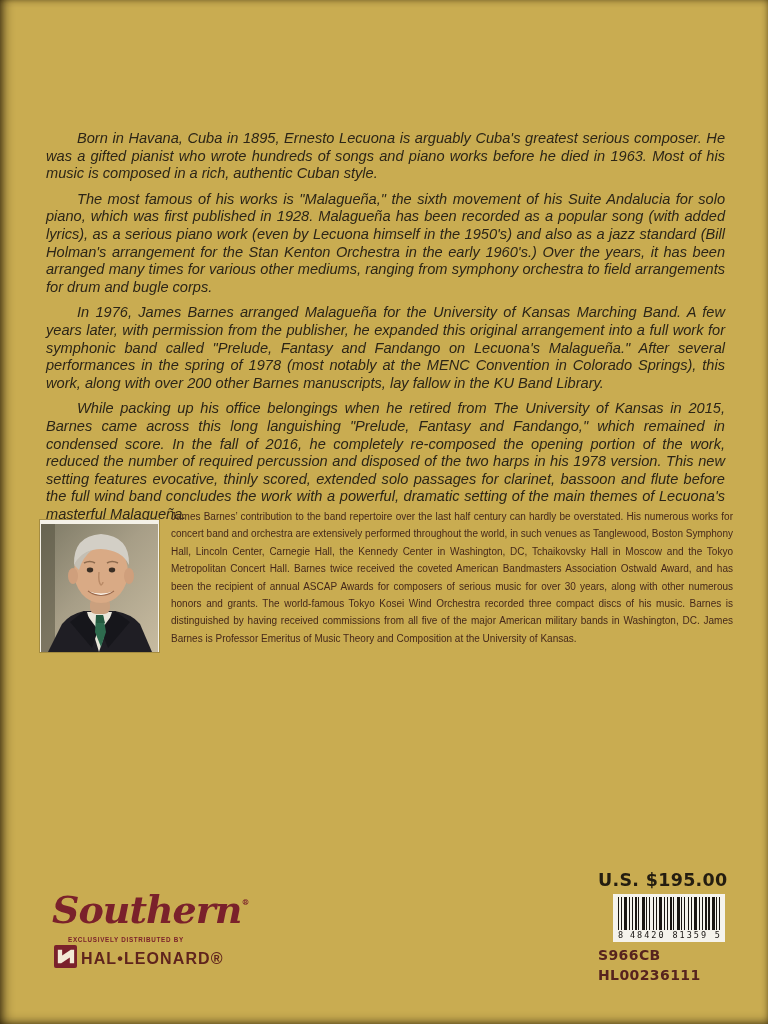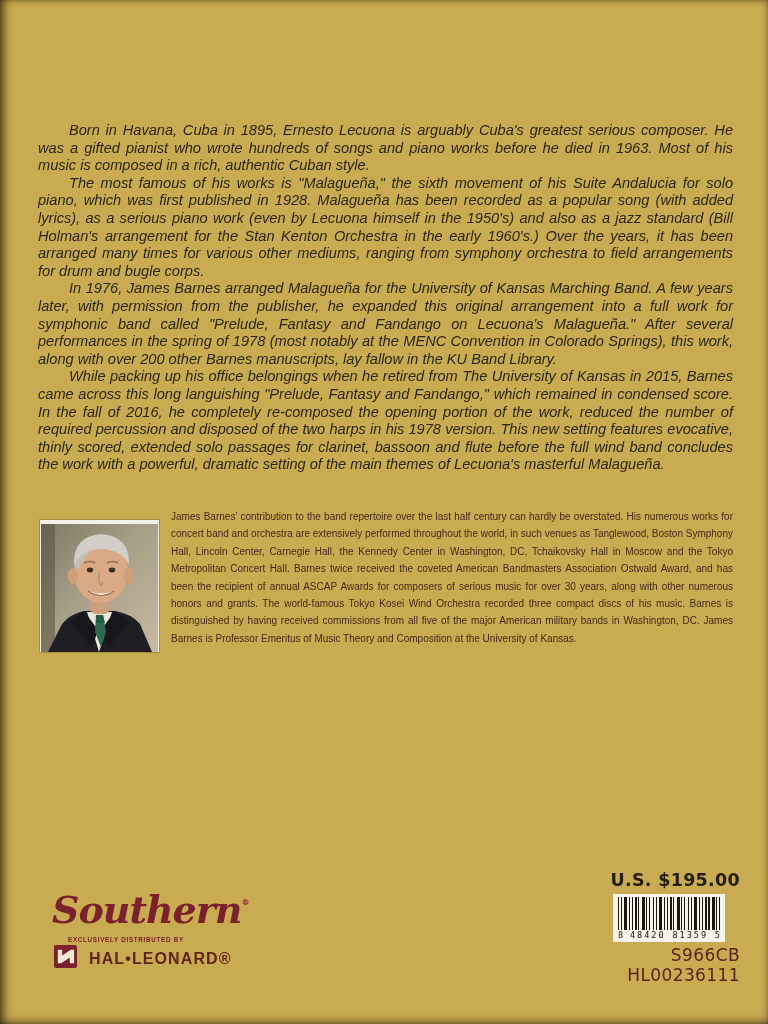--- a/index.html
+++ b/index.html
@@ -15,21 +15,21 @@
       inset -5px 0 9px -7px rgba(38,27,6,.65),
       inset 0 5px 9px -7px rgba(38,27,6,.65),
       inset 0 -7px 11px -7px rgba(38,27,6,.8);
   }
   
   .about{
     position:absolute;left:38px;right:35px;top:122px;
     font-style:italic;font-size:14.6px;line-height:17.6px;
     color:#2c2517;text-align:justify;
   }
-  .about p{margin:0;text-indent:31px;}
+  .about p{margin:8px;text-indent:31px;}
   
   .bio{
     position:absolute;left:38px;right:35px;top:508px;
     font-size:10px;line-height:17.4px;color:#45281a;text-align:justify;
   }
   .bio .photo{
     float:left;width:119px;height:132px;margin:12px 12px 8px 2px;
     background:#f4f1e8;box-shadow:0 0 0 1px rgba(60,45,15,.25);
   }
   .bio .photo svg{display:block;}
@@ -51,25 +51,25 @@
   .music-word{
     position:relative;z-index:2;text-align:center;
     font-family:"Liberation Serif",serif;font-weight:700;
     font-size:33px;line-height:38px;letter-spacing:4px;color:#7a212b;
     transform:scaleY(1.06);
   }
   .dist-label{
     margin:6px 0 2px 16px;font-size:6.3px;font-weight:700;
     letter-spacing:.7px;color:#7a212b;white-space:nowrap;
   }
-  .hl-row{display:flex;align-items:center;gap:12px;margin-left:2px;}
+  .hl-row{display:flex;align-items:center;gap:4px;margin-left:2px;}
   .hl-word{
     font-weight:700;font-size:16px;letter-spacing:1.1px;color:#5f241d;white-space:nowrap;
   }
-  .price-col{position:absolute;left:598px;top:870px;width:142px;text-align:right;}
+  .price-col{position:absolute;left:598px;top:870px;width:142px;text-align:left;}
   .price{
     font-family:"DejaVu Sans",sans-serif;font-weight:700;
     font-size:17.5px;color:#241d10;letter-spacing:.3px;
   }
   .barcode-box{
     width:112px;margin:4px auto 3px;background:#f5f3ec;
     padding:3px 5px 1px;box-sizing:border-box;
   }
   .bars{
     height:33px;
@@ -80,22 +80,22 @@
       #191511 11px 12px,#f5f3ec 12px 14px,
       #191511 14px 15px,#f5f3ec 15px 17.5px);
   }
   .bc-digits{
     display:flex;justify-content:space-between;
     font-family:"DejaVu Sans Mono",monospace;
     font-size:8.5px;line-height:11px;color:#161310;
   }
   .bc-digits span:nth-child(2),.bc-digits span:nth-child(3){letter-spacing:2px;}
   .catalog,.hl-number{
-    font-family:"DejaVu Sans",sans-serif;font-weight:400;
-    font-size:17px;line-height:20px;color:#56231e;letter-spacing:.4px;
+    font-family:"DejaVu Sans",sans-serif;font-weight:700;
+    font-size:14px;line-height:20px;color:#56231e;letter-spacing:.4px;
   }
 </style>
 </head>
 <body>
 
 <div>
 
   <section class="about">
     <p>Born in Havana, Cuba in 1895, Ernesto Lecuona is arguably Cuba's greatest serious composer. He was a gifted pianist who wrote hundreds of songs and piano works before he died in 1963. Most of his music is composed in a rich, authentic Cuban style.</p>
     <p>The most famous of his works is "Malagueña," the sixth movement of his Suite Andalucia for solo piano, which was first published in 1928. Malagueña has been recorded as a popular song (with added lyrics), as a serious piano work (even by Lecuona himself in the 1950's) and also as a jazz standard (Bill Holman's arrangement for the Stan Kenton Orchestra in the early 1960's.) Over the years, it has been arranged many times for various other mediums, ranging from symphony orchestra to field arrangements for drum and bugle corps.</p>

